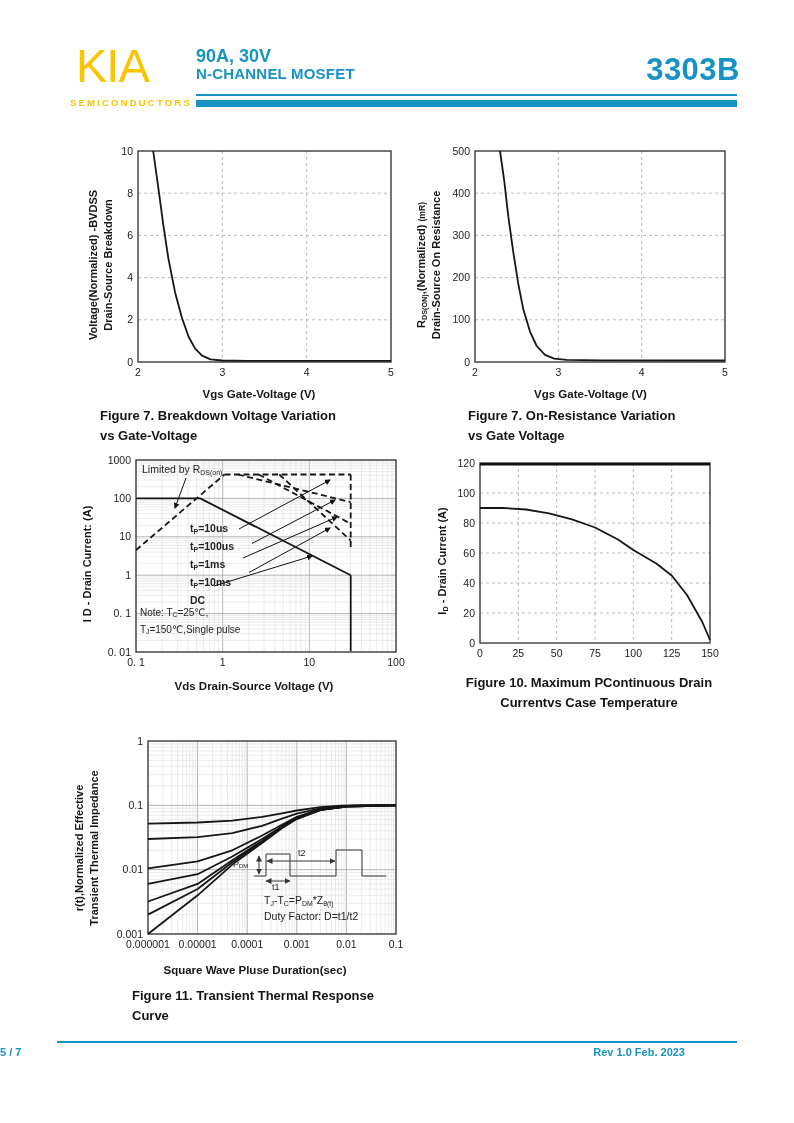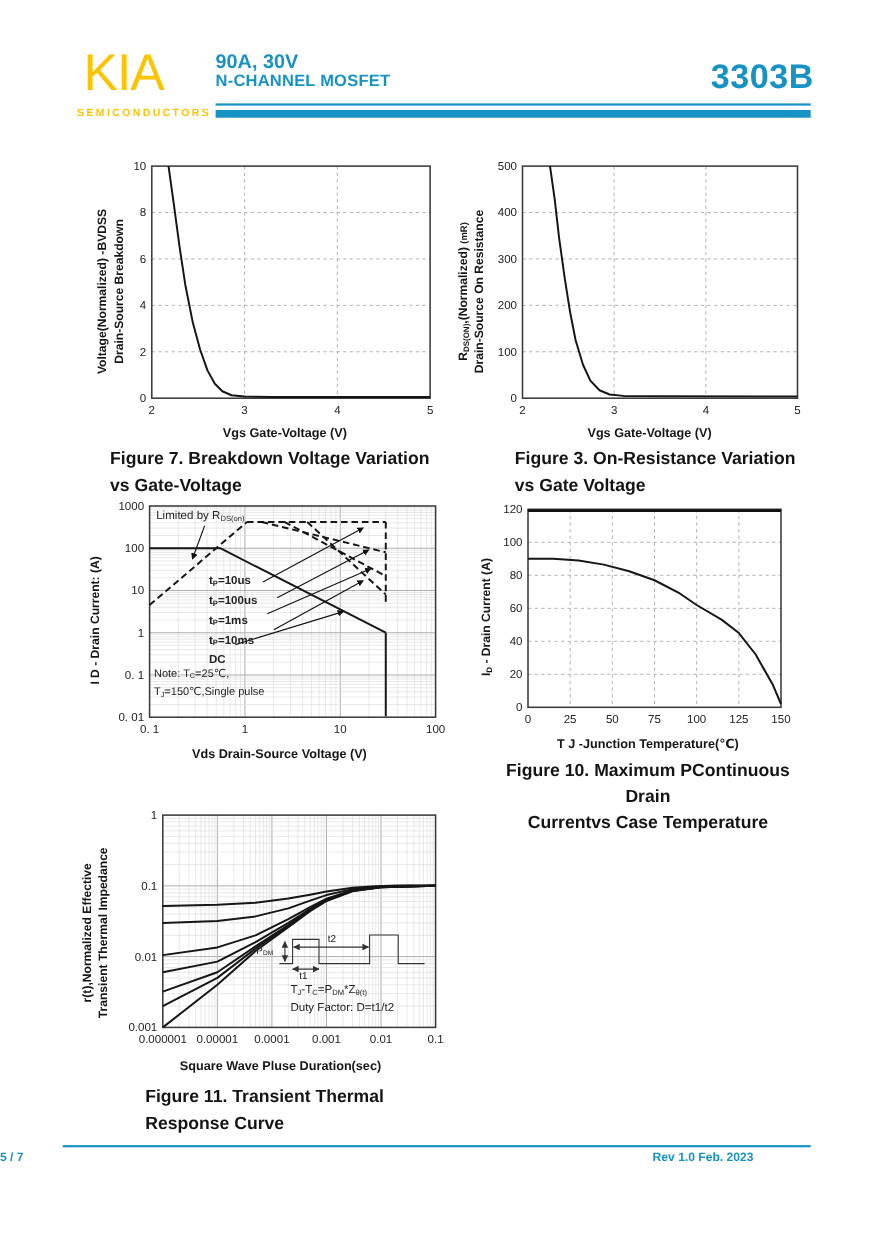--- a/index.html
+++ b/index.html
@@ -17,21 +17,21 @@
   .bar{height:7px;}
   
   .fig{position:absolute;}
   .row{display:flex;align-items:stretch;}
   .slot{position:relative;flex:none;}
   .ylab{position:absolute;left:50%;top:50%;transform:translate(-50%,-50%) rotate(-90deg);
         white-space:nowrap;text-align:center;font-weight:bold;font-size:11px;line-height:1.32;color:#161616;}
   .wrap{position:relative;flex:none;}
   svg{display:block;}
   .xlab{font-weight:bold;font-size:11.5px;text-align:center;color:#161616;margin-top:2px;}
-  .cap{font-weight:bold;font-size:16px;color:#141414;white-space:pre-line;line-height:1.5;margin-top:6px;}
+  .cap{font-weight:bold;font-size:13px;color:#141414;white-space:pre-line;line-height:1.5;margin-top:6px;}
   .tick{font-family:"Liberation Sans","DejaVu Sans",sans-serif;font-size:10.5px;fill:#222;}
   .ov{position:absolute;color:#222;white-space:nowrap;}
   .sb{font-size:.66em;vertical-align:-0.22em;}
   .sm{font-size:.78em;}
   
   .f-page{text-align:left;font-weight:bold;font-size:11px;}
   .f-rev{font-weight:bold;font-size:11px;}
 </style>
 </head>
 <body>
@@ -111,21 +111,21 @@
               <text x="24" y="180.3" text-anchor="end" class="tick">100</text>
               <text x="24" y="138.1" text-anchor="end" class="tick">200</text>
               <text x="24" y="95.9" text-anchor="end" class="tick">300</text>
               <text x="24" y="53.7" text-anchor="end" class="tick">400</text>
               <text x="24" y="11.5" text-anchor="end" class="tick">500</text>
             </g>
         </svg>
       </div>
     </div>
     <div class="xlab" style="margin-left:34px;width:289px;">Vgs Gate-Voltage (V)</div>
-    <div class="cap" style="margin-left:56px;">Figure 3. On-Resistance Variation
+    <div class="cap" style="margin-left:56px;">Figure 7. On-Resistance Variation
 vs Gate Voltage</div>
   </div>
 
   <div class="fig" style="left:72px;top:450px;width:334px;">
     <div class="row">
       <div class="slot" style="width:30px;">
         <div class="ylab">
           <div>I D - Drain Current: (A)</div>
         </div>
       </div>
@@ -289,21 +289,20 @@
               <text x="17" y="71.5" text-anchor="end" class="tick">80</text>
               <text x="17" y="41.5" text-anchor="end" class="tick">100</text>
               <text x="17" y="11.5" text-anchor="end" class="tick">120</text>
             </g>
           <g>
             <line x1="22" y1="9.2" x2="252" y2="9.2" stroke="#111" stroke-width="2.6"></line>
           </g>
         </svg>
       </div>
     </div>
-    <div class="xlab" style="margin-left:30px;width:262px;">T J -Junction Temperature(℃)</div>
     <div class="cap" style="margin-left:12px;text-align:center;width:298px;">Figure 10. Maximum  PContinuous Drain
 Currentvs Case Temperature</div>
   </div>
 
   <div class="fig" style="left:72px;top:733px;width:340px;">
     <div class="row">
       <div class="slot" style="width:30px;">
         <div class="ylab">
           <div>r(t),Normalized Effective</div>
           <div>Transient Thermal Impedance</div>

